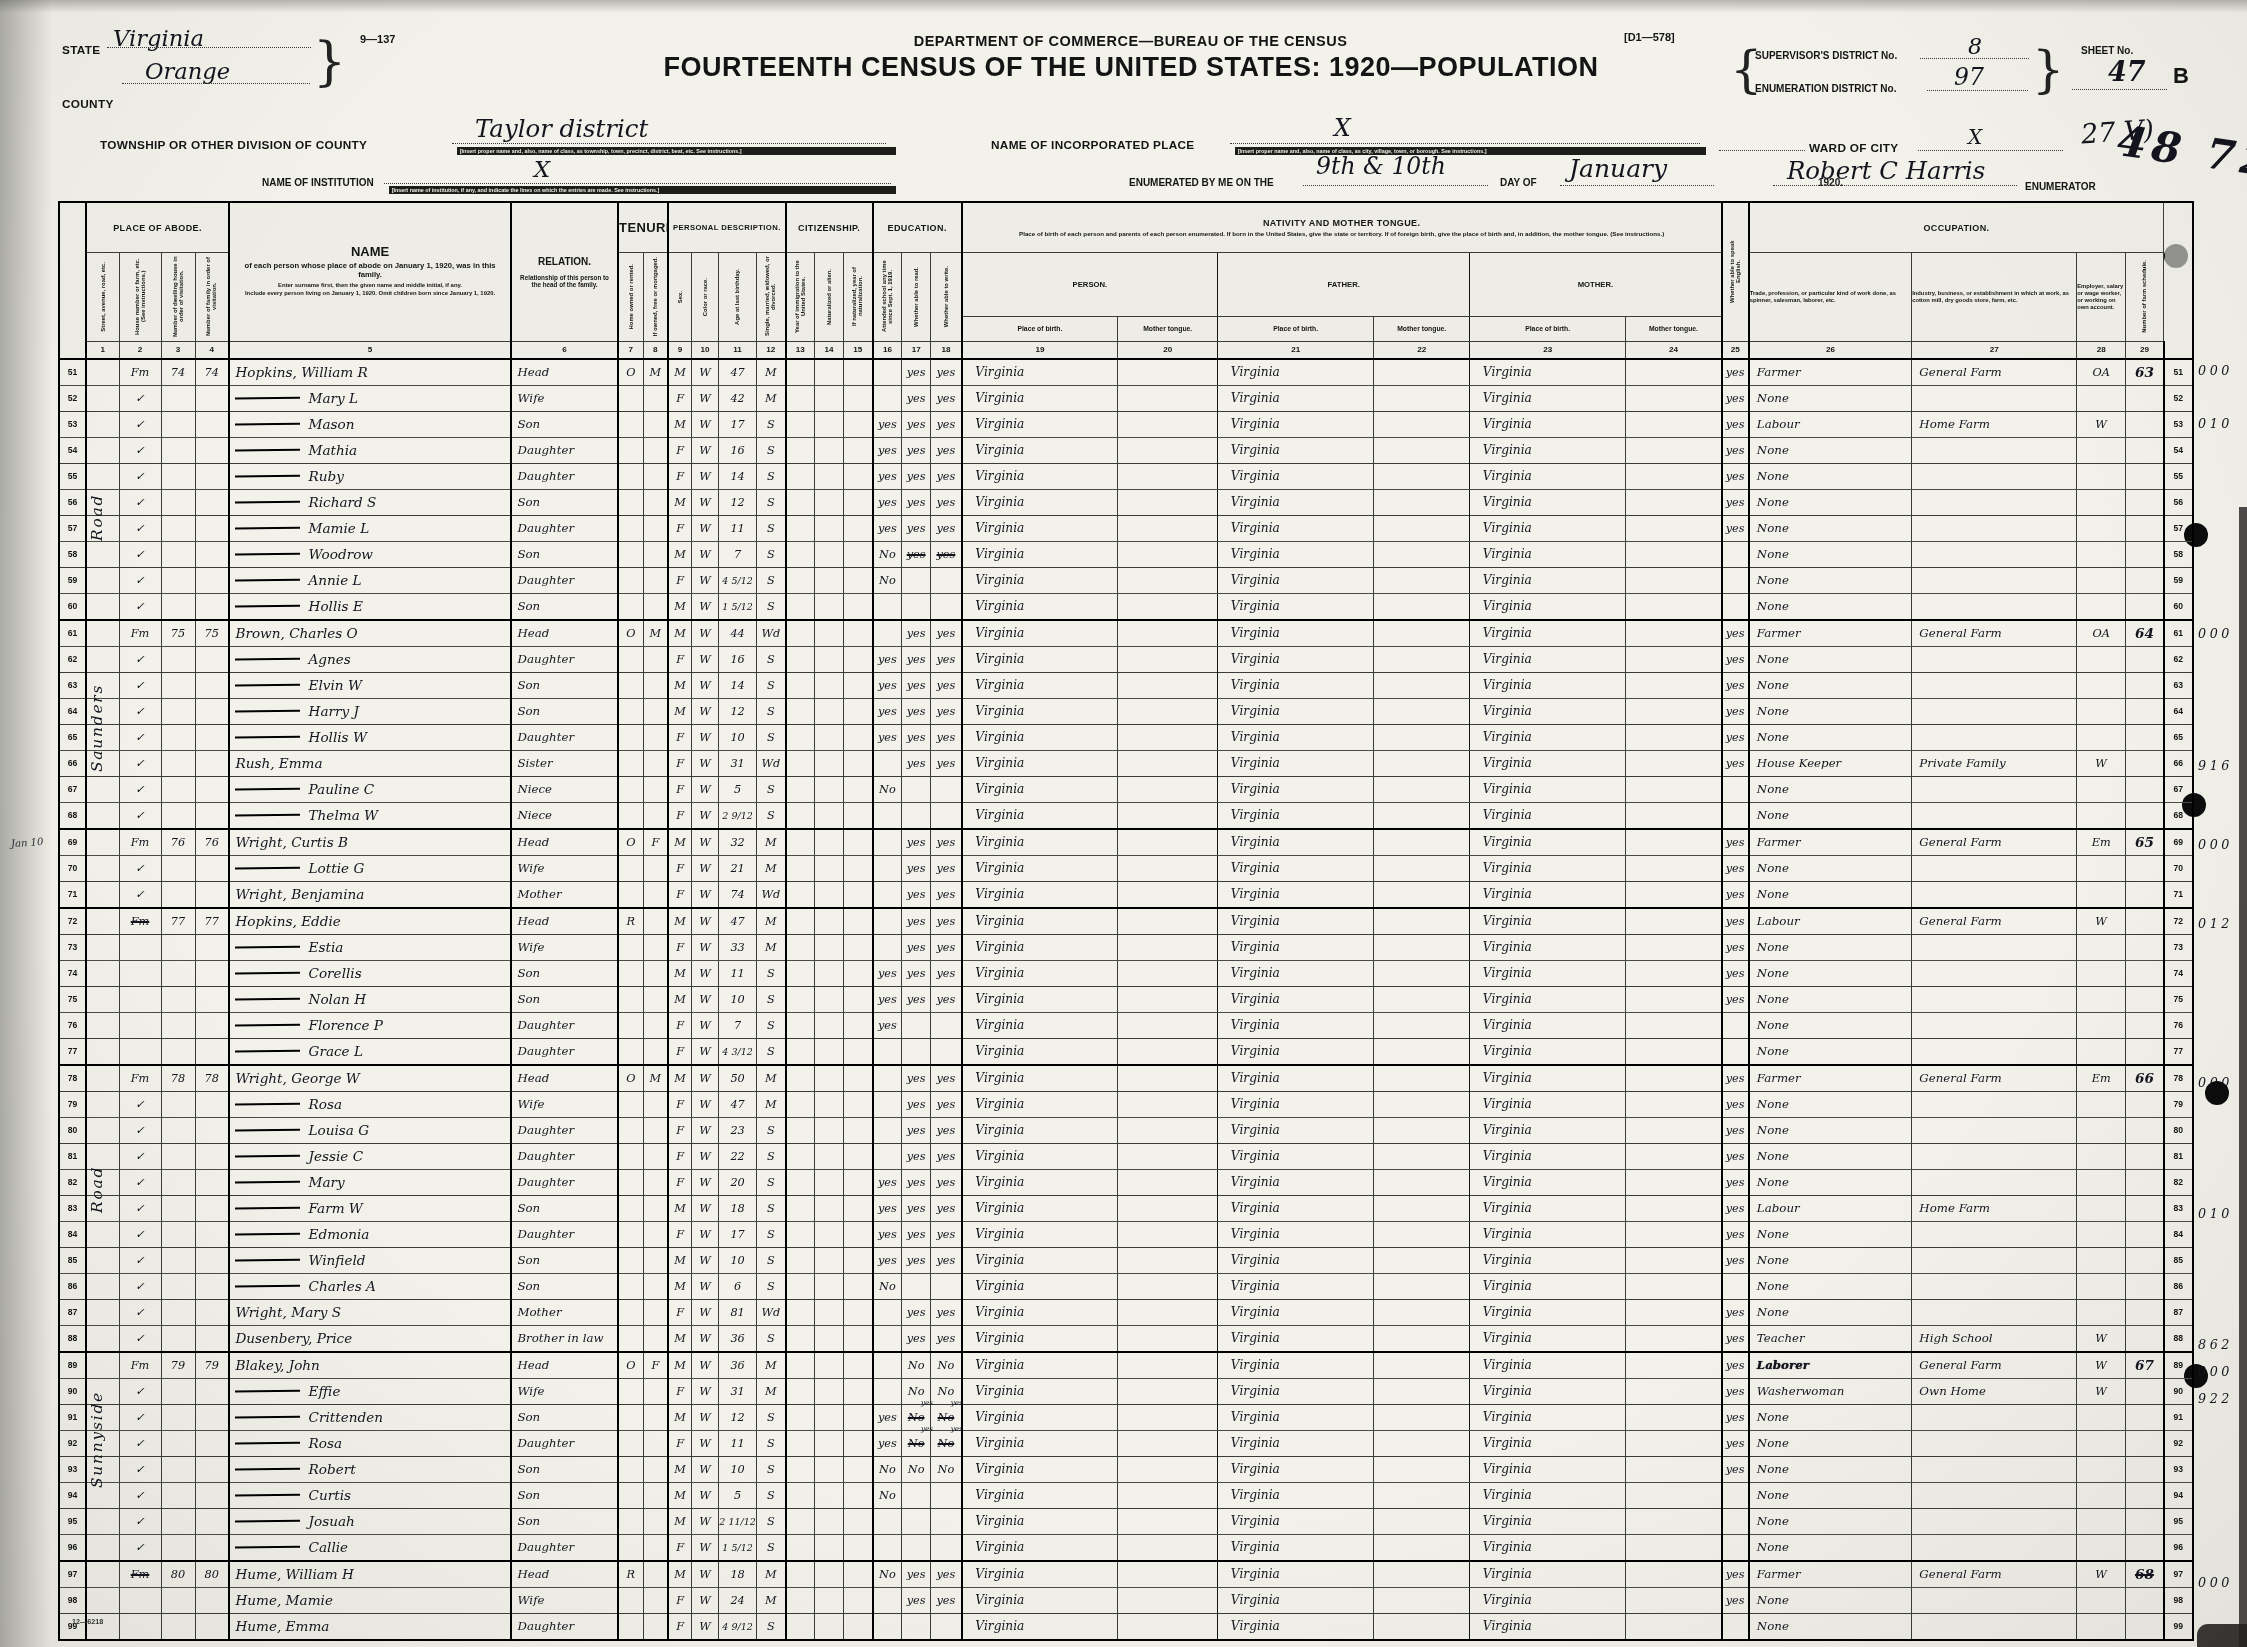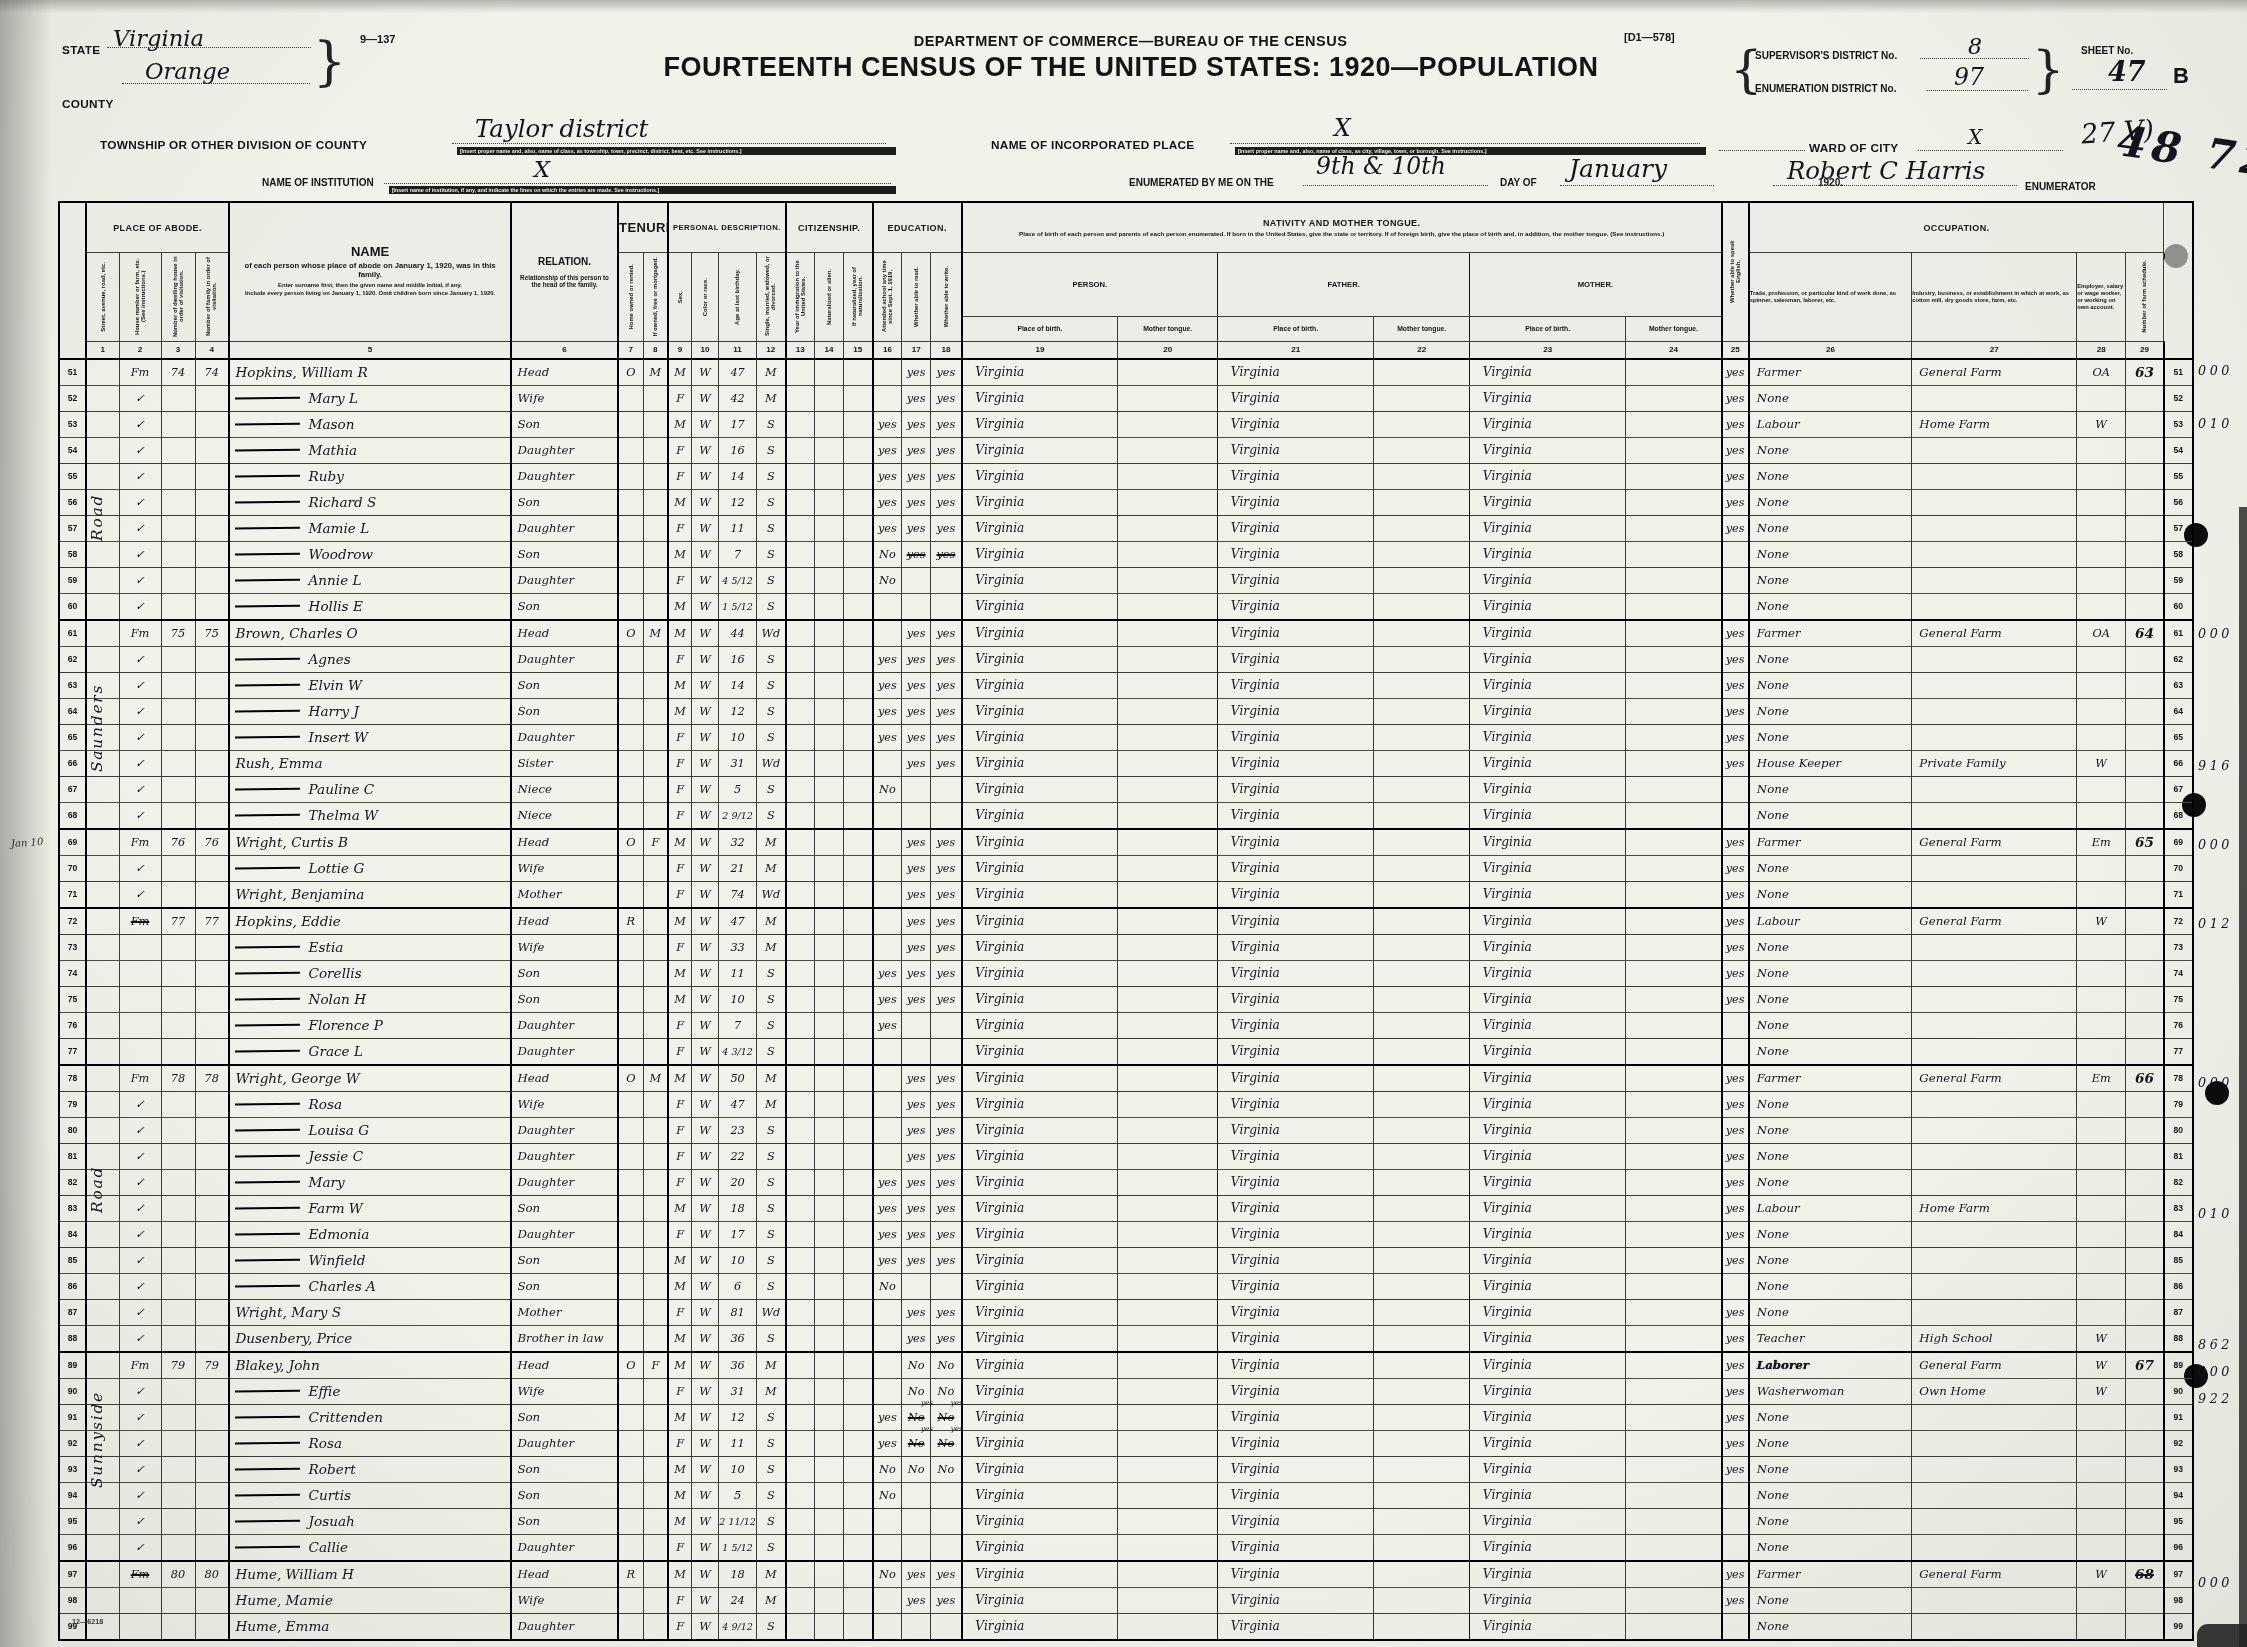--- a/index.html
+++ b/index.html
@@ -790,21 +790,21 @@
           <td class="hw"></td>
           <td class="hw bR"></td>
           <td class="numcell p">64</td>
         </tr>
         <tr>
           <td class="numcell p bR">65</td>
           <td class="hw"></td>
           <td class="hw"><span>✓</span></td>
           <td class="hw"></td>
           <td class="hw bR"></td>
-          <td class="hw namec bR"><span class="dash"></span><span>Insert W</span></td>
+          <td class="hw namec bR"><span class="dash"></span><span>Hollis W</span></td>
           <td class="hw relc bR">Daughter</td>
           <td class="hw"></td>
           <td class="hw bR"></td>
           <td class="hw">F</td>
           <td class="hw">W</td>
           <td class="hw">10</td>
           <td class="hw bR">S</td>
           <td></td>
           <td></td>
           <td class="bR"></td>

